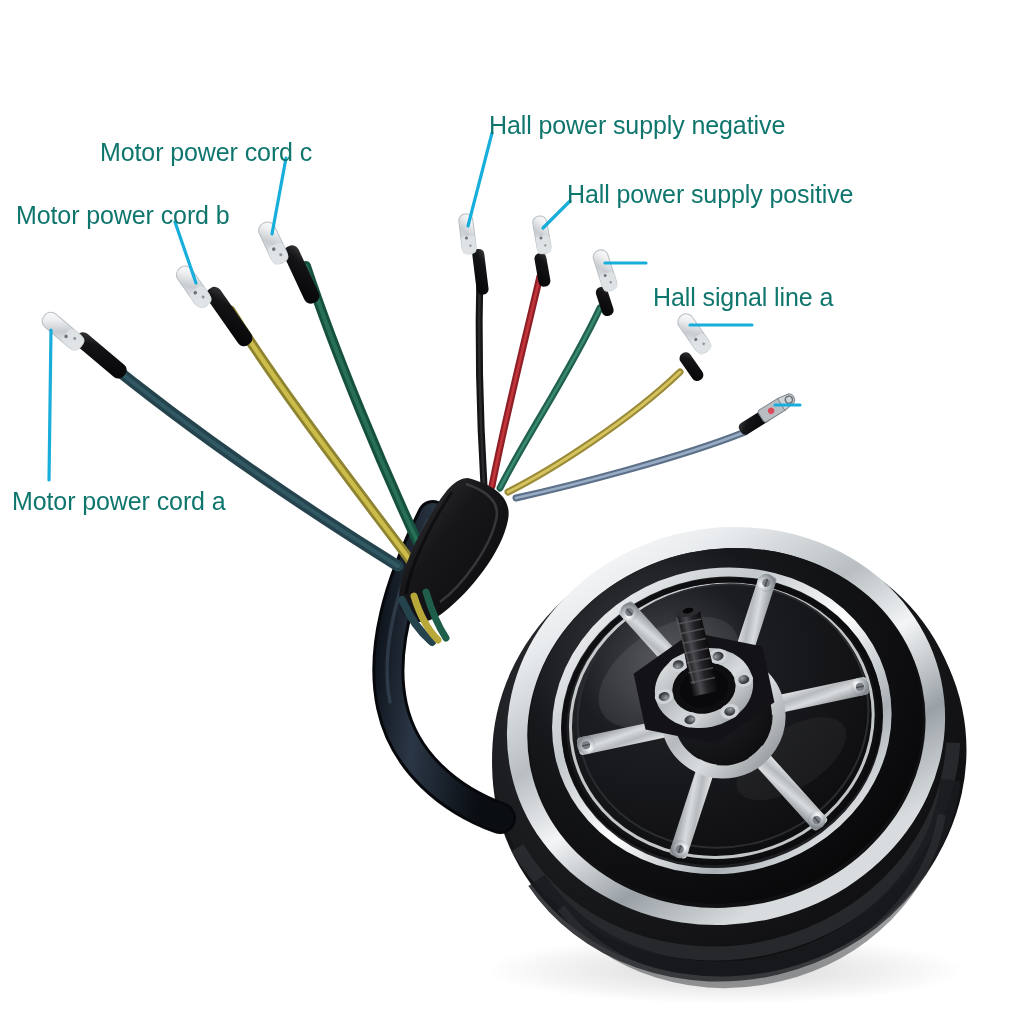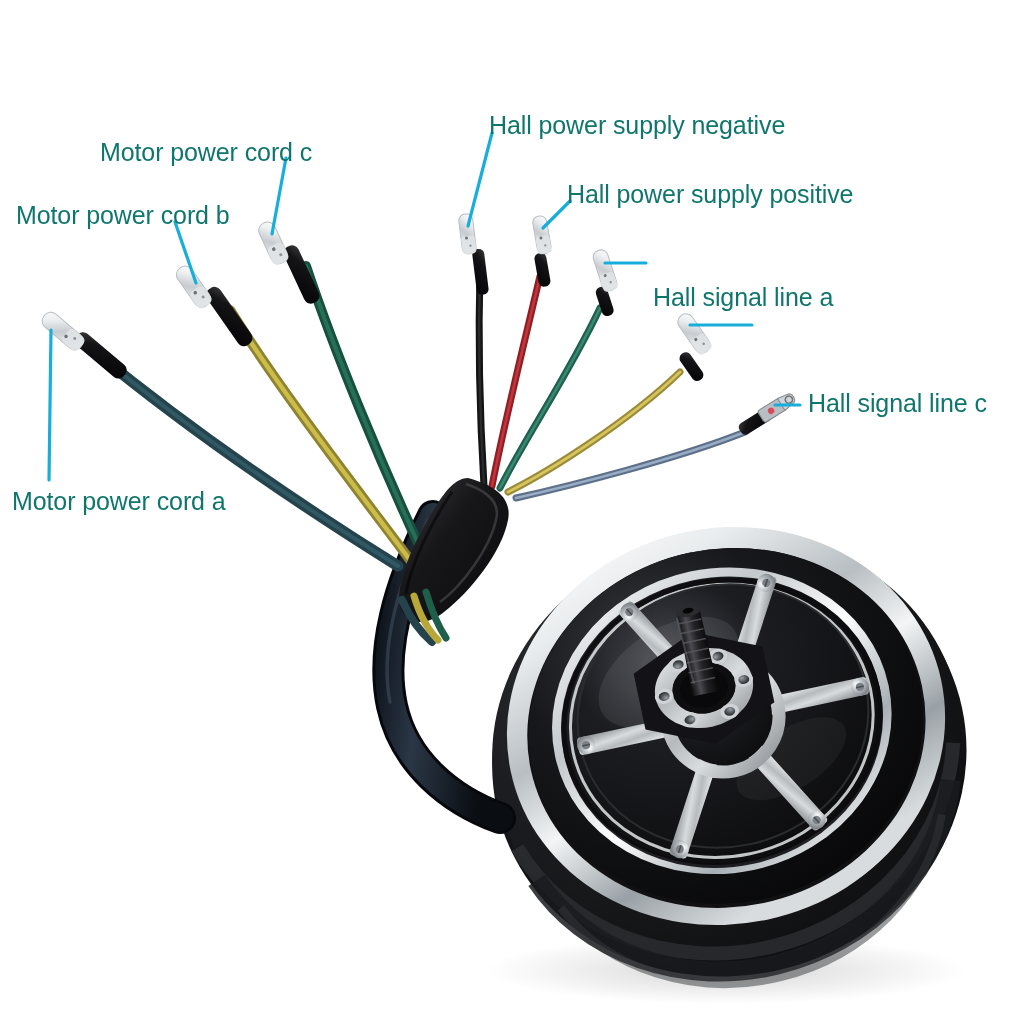--- a/index.html
+++ b/index.html
@@ -410,15 +410,14 @@
 
   <div class="lbl" style="left:12px; top:489px;">Motor power cord a</div>
 
   <div class="lbl" style="left:489px; top:113px;">Hall power supply negative</div>
 
   <div class="lbl" style="left:567px; top:182px;">Hall power supply positive</div>
 
   <div class="lbl" style="left:653px; top:249px;margin-top:36px;">Hall signal line a</div>
 
 
-  <div class="lbl" style="left:808px; top:391px;">Hall signal line c</div>
 
 </div>
 
 </body></html>

